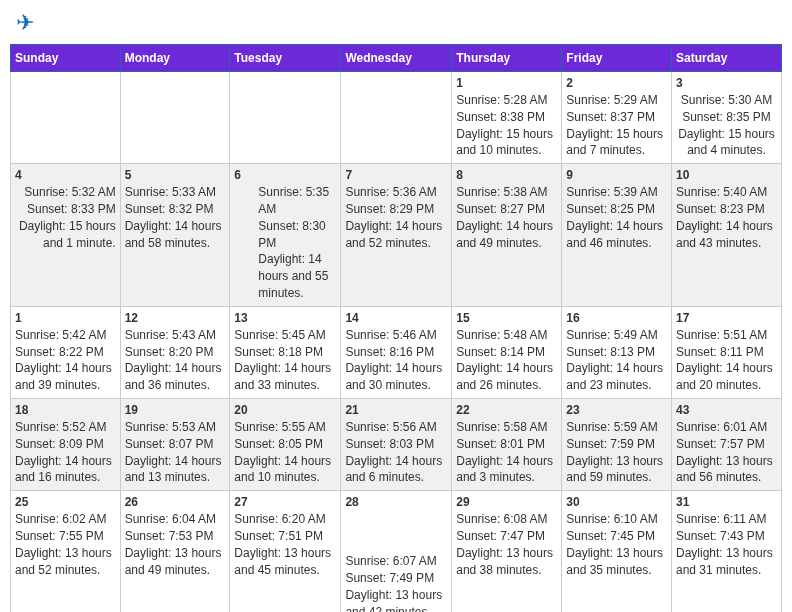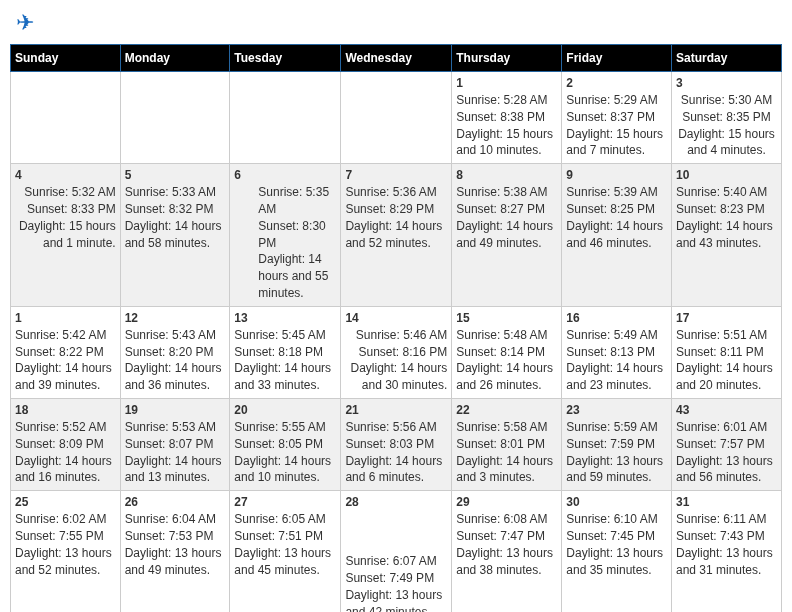--- a/index.html
+++ b/index.html
@@ -55,21 +55,21 @@
       font-size: 15px;
       font-weight: normal;
       color: #555;
     }
     table {
       width: 100%;
       border-collapse: collapse;
       font-size: 11px;
     }
     thead th {
-      background-color: #000000;
+      background-color: #6d28d9;
       color: #fff;
       padding: 6px 4px;
       text-align: left;
       font-size: 12px;
       font-weight: bold;
       border: 1px solid #2565a0;
     }
     tbody td {
       border: 1px solid #ccc;
       padding: 4px 4px;
@@ -212,21 +212,21 @@
 Daylight: 14 hours and 36 minutes.</div>
         </td>
         <td>
           <span class="day-number">13</span>
           <div class="day-info" style="white-space: pre-line;">Sunrise: 5:45 AM
 Sunset: 8:18 PM
 Daylight: 14 hours and 33 minutes.</div>
         </td>
         <td>
           <span class="day-number">14</span>
-          <div class="day-info" style="white-space: pre-line; text-align: right;">Sunrise: 5:46 AM
+          <div class="day-info" style="white-space: pre-line;">Sunrise: 5:46 AM
 Sunset: 8:16 PM
 Daylight: 14 hours and 30 minutes.</div>
         </td>
         <td>
           <span class="day-number">15</span>
           <div class="day-info" style="white-space: pre-line;">Sunrise: 5:48 AM
 Sunset: 8:14 PM
 Daylight: 14 hours and 26 minutes.</div>
         </td>
         <td>
@@ -294,21 +294,21 @@
 Daylight: 13 hours and 52 minutes.</div>
         </td>
         <td>
           <span class="day-number">26</span>
           <div class="day-info" style="white-space: pre-line;">Sunrise: 6:04 AM
 Sunset: 7:53 PM
 Daylight: 13 hours and 49 minutes.</div>
         </td>
         <td>
           <span class="day-number">27</span>
-          <div class="day-info" style="white-space: pre-line;">Sunrise: 6:05 AM
+          <div class="day-info" style="white-space: pre-line;">Sunrise: 6:20 AM
 Sunset: 7:51 PM
 Daylight: 13 hours and 45 minutes.</div>
         </td>
         <td>
           <span class="day-number">28</span>
           <div class="day-info" style="white-space: pre-line; margin-top: 44px;">Sunrise: 6:07 AM
 Sunset: 7:49 PM
 Daylight: 13 hours and 42 minutes.</div>
         </td>
         <td>

